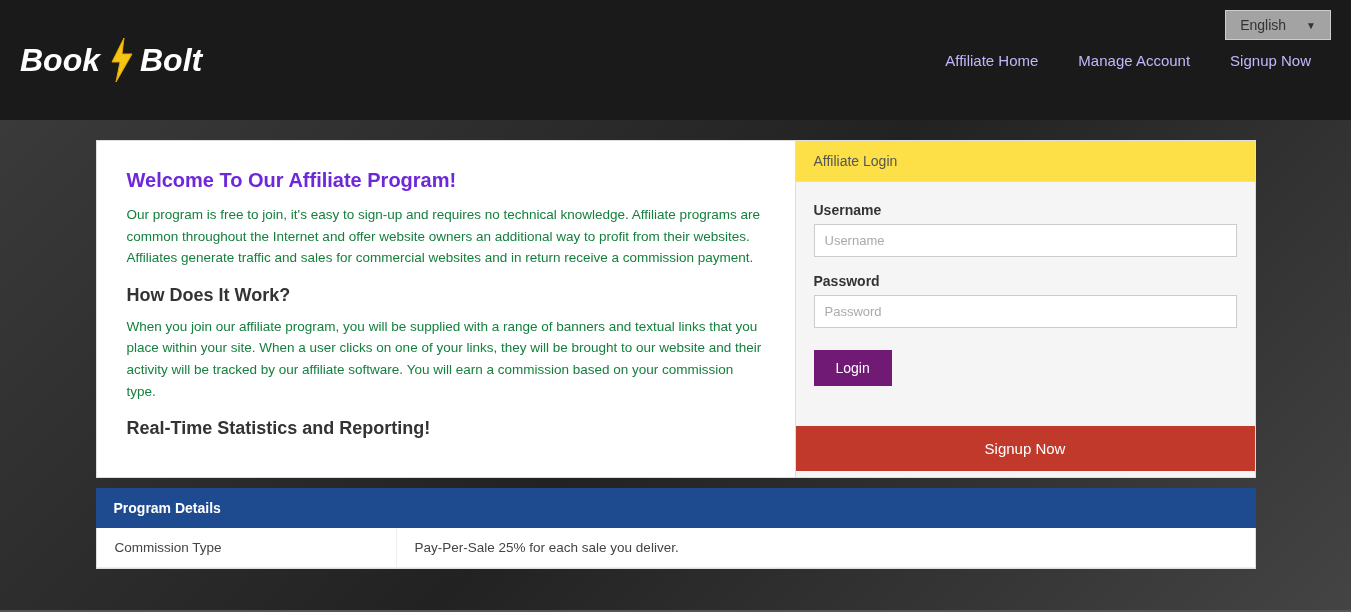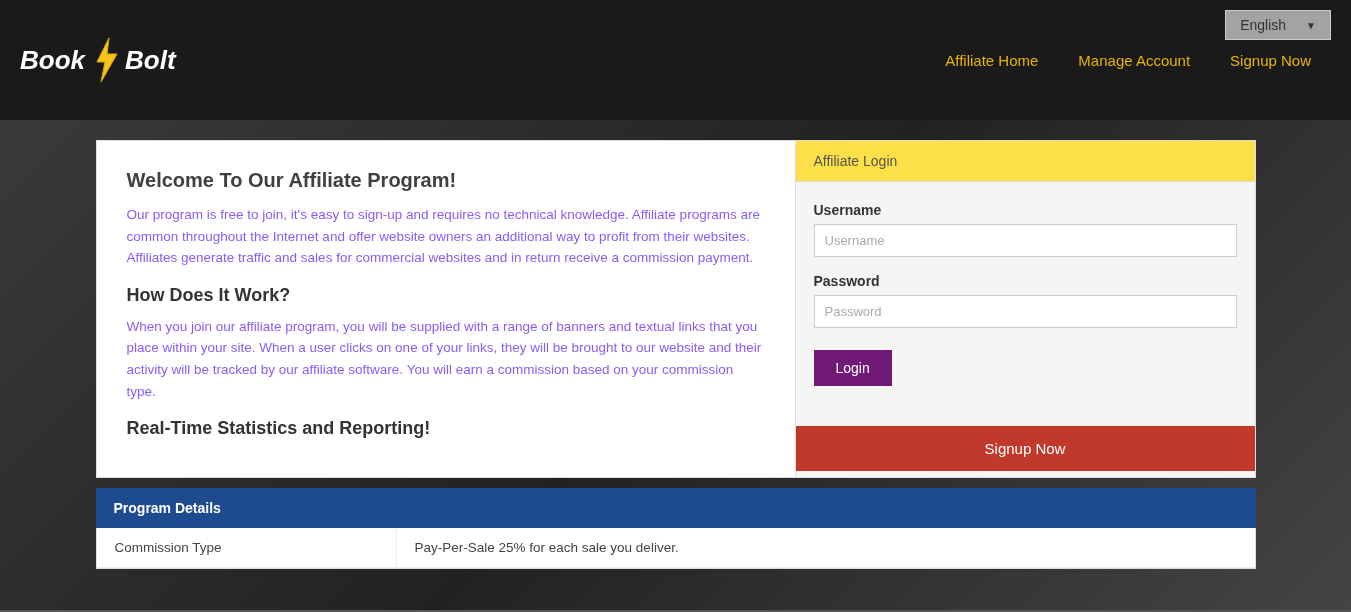--- a/index.html
+++ b/index.html
@@ -13,41 +13,41 @@
       justify-content: space-between;
       padding: 0 20px;
       height: 120px;
       position: relative;
     }
     .logo-area {
       display: flex;
       align-items: center;
     }
     .logo-text {
-      font-size: 26px;
+      font-size: 32px;
       font-weight: bold;
       color: #fff;
       font-style: italic;
       display: flex;
       align-items: center;
       gap: 2px;
     }
     .logo-bolt {
       display: inline-block;
       width: 32px;
       height: 48px;
       margin: 0 2px;
     }
     .nav-area {
       display: flex;
       align-items: center;
       gap: 0;
     }
     .nav-link {
-      color: #eab308;
+      color: #c4b5fd;
       text-decoration: none;
       font-size: 15px;
       padding: 8px 20px;
       cursor: pointer;
     }
     .lang-selector {
       position: absolute;
       top: 10px;
       right: 20px;
       background: #a3a3a3;
@@ -81,27 +81,27 @@
 
     
     .left-content {
       flex: 1;
       padding: 28px 30px;
       background: #fff;
       border: 1px solid #ddd;
     }
     .left-content h1 {
       font-size: 20px;
-      color: #404040;
+      color: #6d28d9;
       margin-bottom: 12px;
       font-weight: bold;
     }
     .left-content p {
       font-size: 13.5px;
-      color: #8b5cf6;
+      color: #15803d;
       line-height: 1.6;
       margin-bottom: 16px;
     }
     .left-content h2 {
       font-size: 18px;
       color: #333;
       margin-bottom: 10px;
       font-weight: bold;
     }
 

